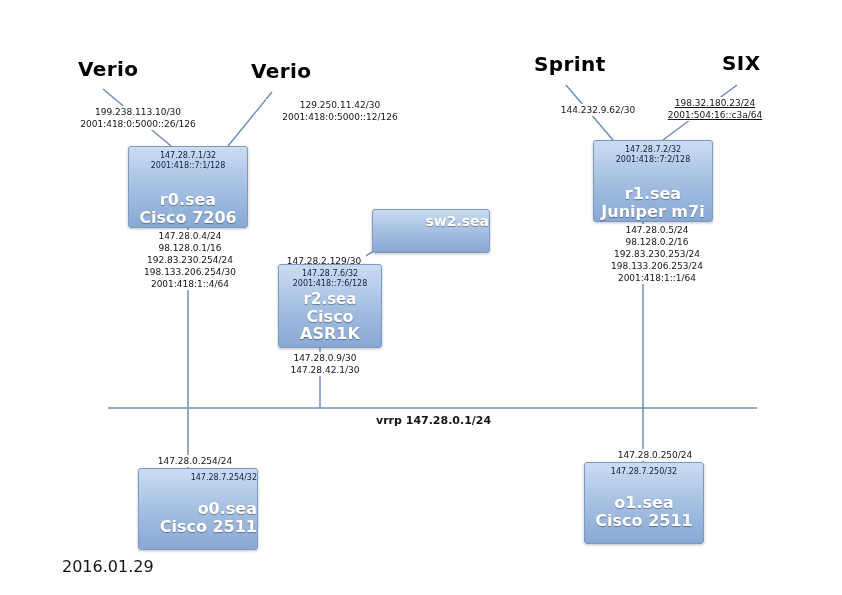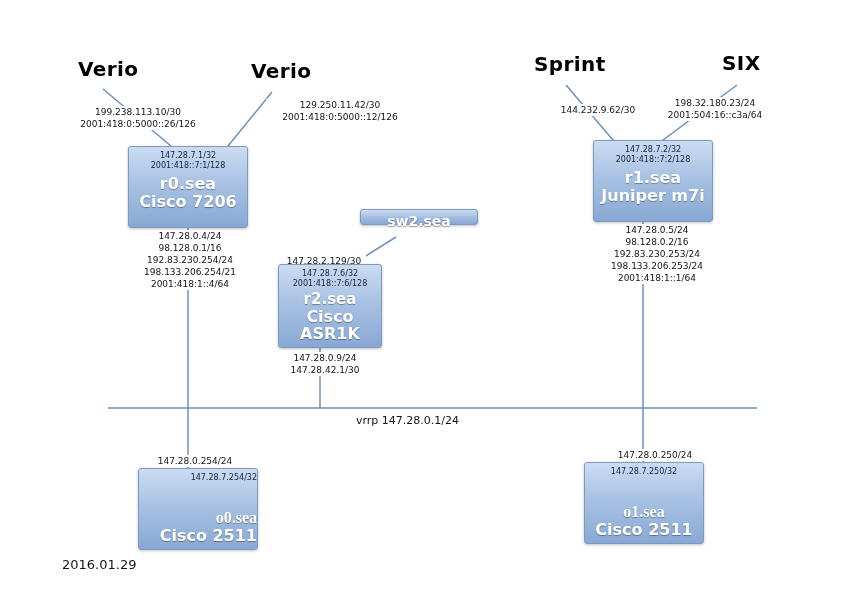--- a/index.html
+++ b/index.html
@@ -7,26 +7,26 @@
   body { font-family:"DejaVu Sans", "Liberation Sans", sans-serif; }
   .canvas { position:relative; width:842px; height:595px; background:#ffffff; overflow:hidden; }
   .lines { position:absolute; left:0; top:0; width:842px; height:595px; }
   .uplink-label { position:absolute; font-size:20px; color:#000000; letter-spacing:0.4px; white-space:nowrap;font-weight:bold; }
   .addr { position:absolute; font-size:9px; color:#141414; line-height:12px; background:#ffffff; padding:0 2px; white-space:nowrap; }
   .addr.center { text-align:center; }
   .node { position:absolute; border:1px solid #7d99c0; border-radius:3px;
           background:linear-gradient(180deg,#cbdcf2 0%,#a9c2e3 45%,#88a8d4 100%);
           box-shadow:0 1px 3px rgba(0,0,0,0.25); text-align:center; color:#ffffff; }
   .node .loopbacks { font-size:8px; line-height:10px; color:#0f2240; padding-top:4px; }
-  .node .name { font-size:16px; font-weight:bold; margin-top:3px; text-shadow:0 1px 1px rgba(0,0,0,0.35); }
+  .node .name { font-size:16px; font-weight:bold; margin-top:19px; text-shadow:0 1px 1px rgba(0,0,0,0.35); }
   .node .model { font-size:16px; font-weight:bold; line-height:17px; text-shadow:0 1px 1px rgba(0,0,0,0.35); }
   .node.switch .name { font-size:14px; margin-top:3px; }
-  .node.access .name { margin-top:26px;font-family:Liberation Serif, serif; }
+  .node.access .name { margin-top:16px; }
   .vrrp-label { position:absolute; font-size:11px; color:#141414; white-space:nowrap; }
-  .date-label { position:absolute; font-size:13px; color:#141414; white-space:nowrap; }
+  .date-label { position:absolute; font-size:16px; color:#141414; white-space:nowrap; }
 </style>
 </head>
 <body>
 
 <div class="canvas">
 
   <svg class="lines" width="842" height="595" viewBox="0 0 842 595">
     <line x1="103" y1="89" x2="171" y2="146" stroke="#6e8fbe" stroke-width="1.5"></line>
     <line x1="272" y1="92" x2="228" y2="146" stroke="#6e8fbe" stroke-width="1.5"></line>
     <line x1="566" y1="85" x2="613" y2="140" stroke="#6e8fbe" stroke-width="1.5"></line>
@@ -47,79 +47,79 @@
     <div>199.238.113.10/30</div>
     <div>2001:418:0:5000::26/126</div>
   </div>
   <div class="addr center" style="left:266px; top:99px; width:148px;">
     <div>129.250.11.42/30</div>
     <div>2001:418:0:5000::12/126</div>
   </div>
   <div class="addr center" style="left:552px; top:104px; width:92px;">
     <div>144.232.9.62/30</div>
   </div>
-  <div class="addr center" style="left:658px; top:97px; width:114px;">
+  <div class="addr center" style="left:658px; top:97px; width:114px;text-decoration:underline;">
     <div>198.32.180.23/24</div>
     <div>2001:504:16::c3a/64</div>
   </div>
 
   <div class="addr center" style="left:120px; top:230px; width:140px;">
     <div>147.28.0.4/24</div>
     <div>98.128.0.1/16</div>
     <div>192.83.230.254/24</div>
-    <div>198.133.206.254/21</div>
+    <div>198.133.206.254/30</div>
     <div>2001:418:1::4/64</div>
   </div>
 
   <div class="addr center" style="left:587px; top:224px; width:140px;">
     <div>147.28.0.5/24</div>
     <div>98.128.0.2/16</div>
     <div>192.83.230.253/24</div>
     <div>198.133.206.253/24</div>
     <div>2001:418:1::1/64</div>
   </div>
 
   <div class="addr center" style="left:282px; top:241px; width:84px;margin-top:14px;">
     <div>147.28.2.129/30</div>
   </div>
 
   <div class="addr center" style="left:265px; top:352px; width:120px;">
-    <div>147.28.0.9/24</div>
+    <div>147.28.0.9/30</div>
     <div>147.28.42.1/30</div>
   </div>
 
   <div class="addr center" style="left:140px; top:455px; width:110px;">
     <div>147.28.0.254/24</div>
   </div>
   <div class="addr center" style="left:600px; top:449px; width:110px;">
     <div>147.28.0.250/24</div>
   </div>
 
-  <div class="vrrp-label" style="left:356px; top:414px;">vrrp 147.28.0.1/24</div>
+  <div class="vrrp-label" style="left:376px; top:414px;font-weight:bold;">vrrp 147.28.0.1/24</div>
   <div class="date-label" style="left:62px; top:557px;">2016.01.29</div>
 
   <div class="node" style="left:128px; top:146px; width:120px; height:82px;">
     <div class="loopbacks">
       <div>147.28.7.1/32</div>
       <div>2001:418::7:1/128</div>
     </div>
     <div class="name">r0.sea</div>
     <div class="model">Cisco 7206</div>
   </div>
 
   <div class="node" style="left:593px; top:140px; width:120px; height:82px;">
     <div class="loopbacks">
       <div>147.28.7.2/32</div>
       <div>2001:418::7:2/128</div>
     </div>
     <div class="name">r1.sea</div>
     <div class="model">Juniper m7i</div>
   </div>
 
-  <div class="node switch" style="left:360px; top:209px; width:118px; height:16px;">
+  <div class="node switch" style="left:372px; top:209px; width:118px; height:44px;text-align:right;">
     <div class="name">sw2.sea</div>
   </div>
 
   <div class="node" style="left:278px; top:264px; width:104px; height:84px;">
     <div class="loopbacks">
       <div>147.28.7.6/32</div>
       <div>2001:418::7:6/128</div>
     </div>
     <div class="name" style="font-size:15px; margin-top:1px;">r2.sea</div>
     <div class="model">Cisco</div>

